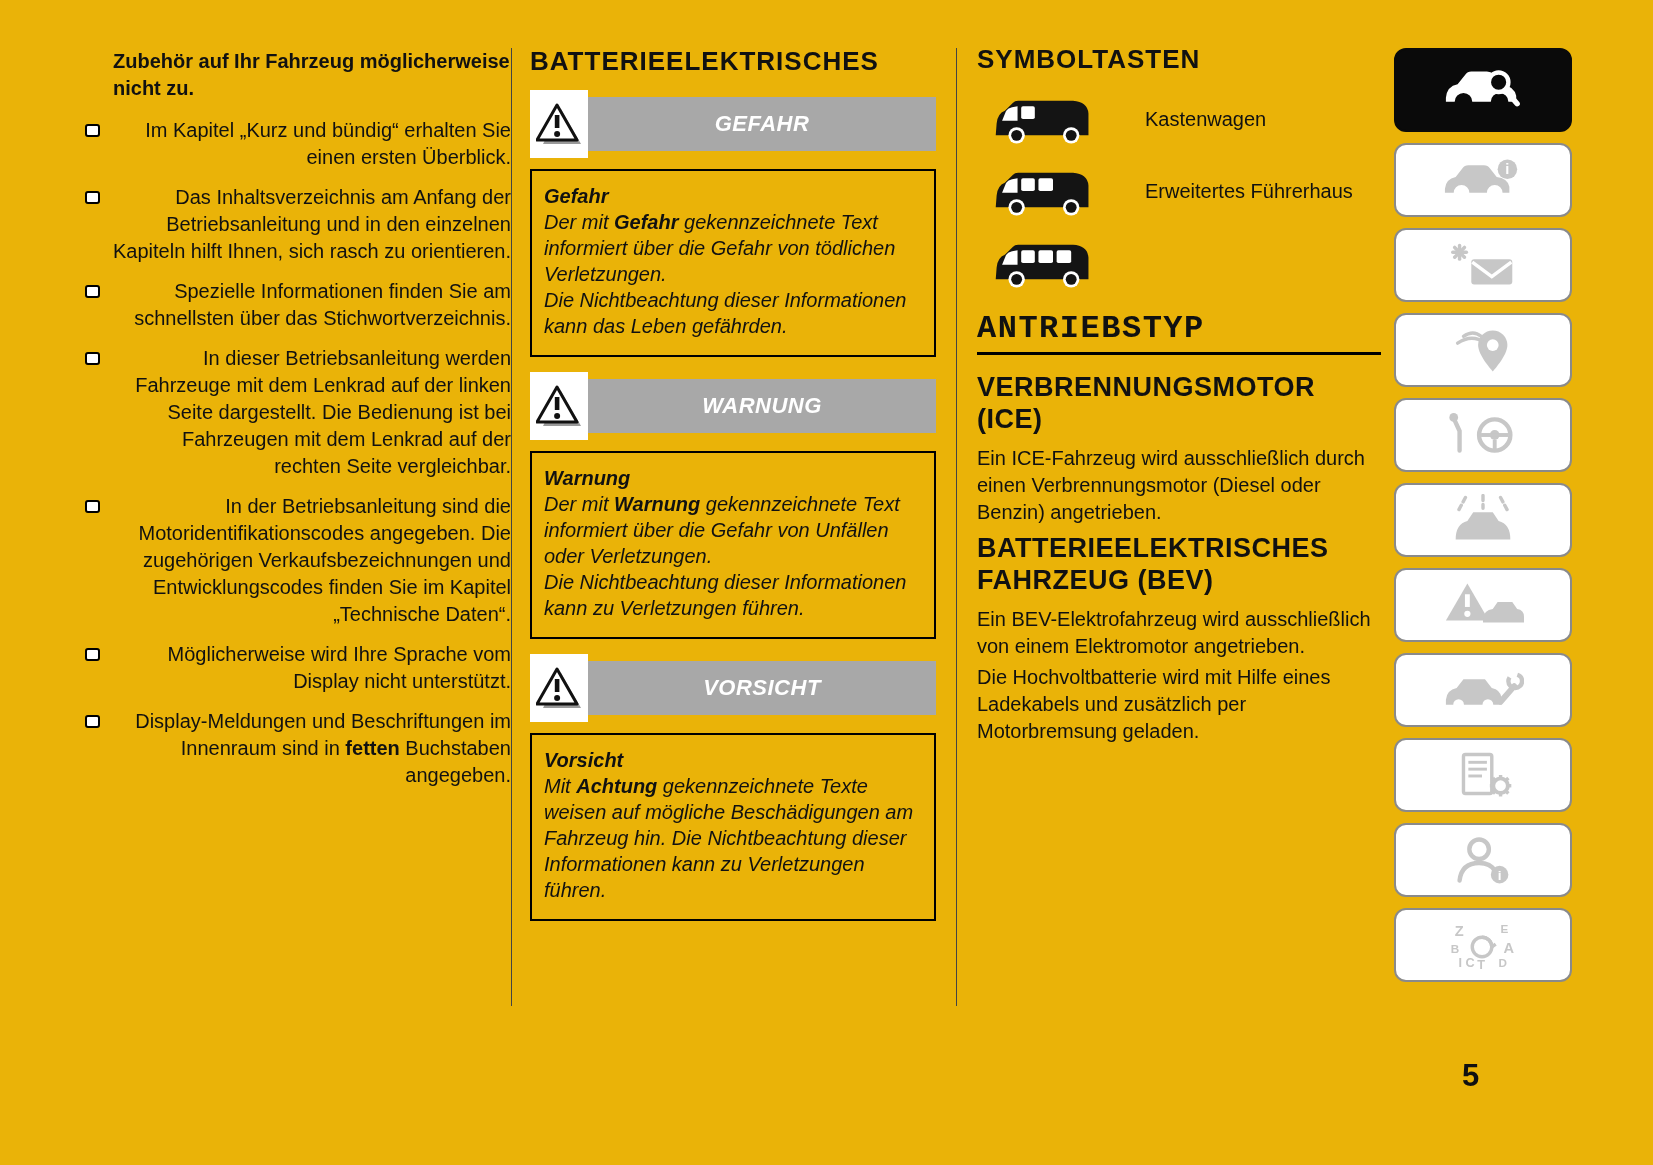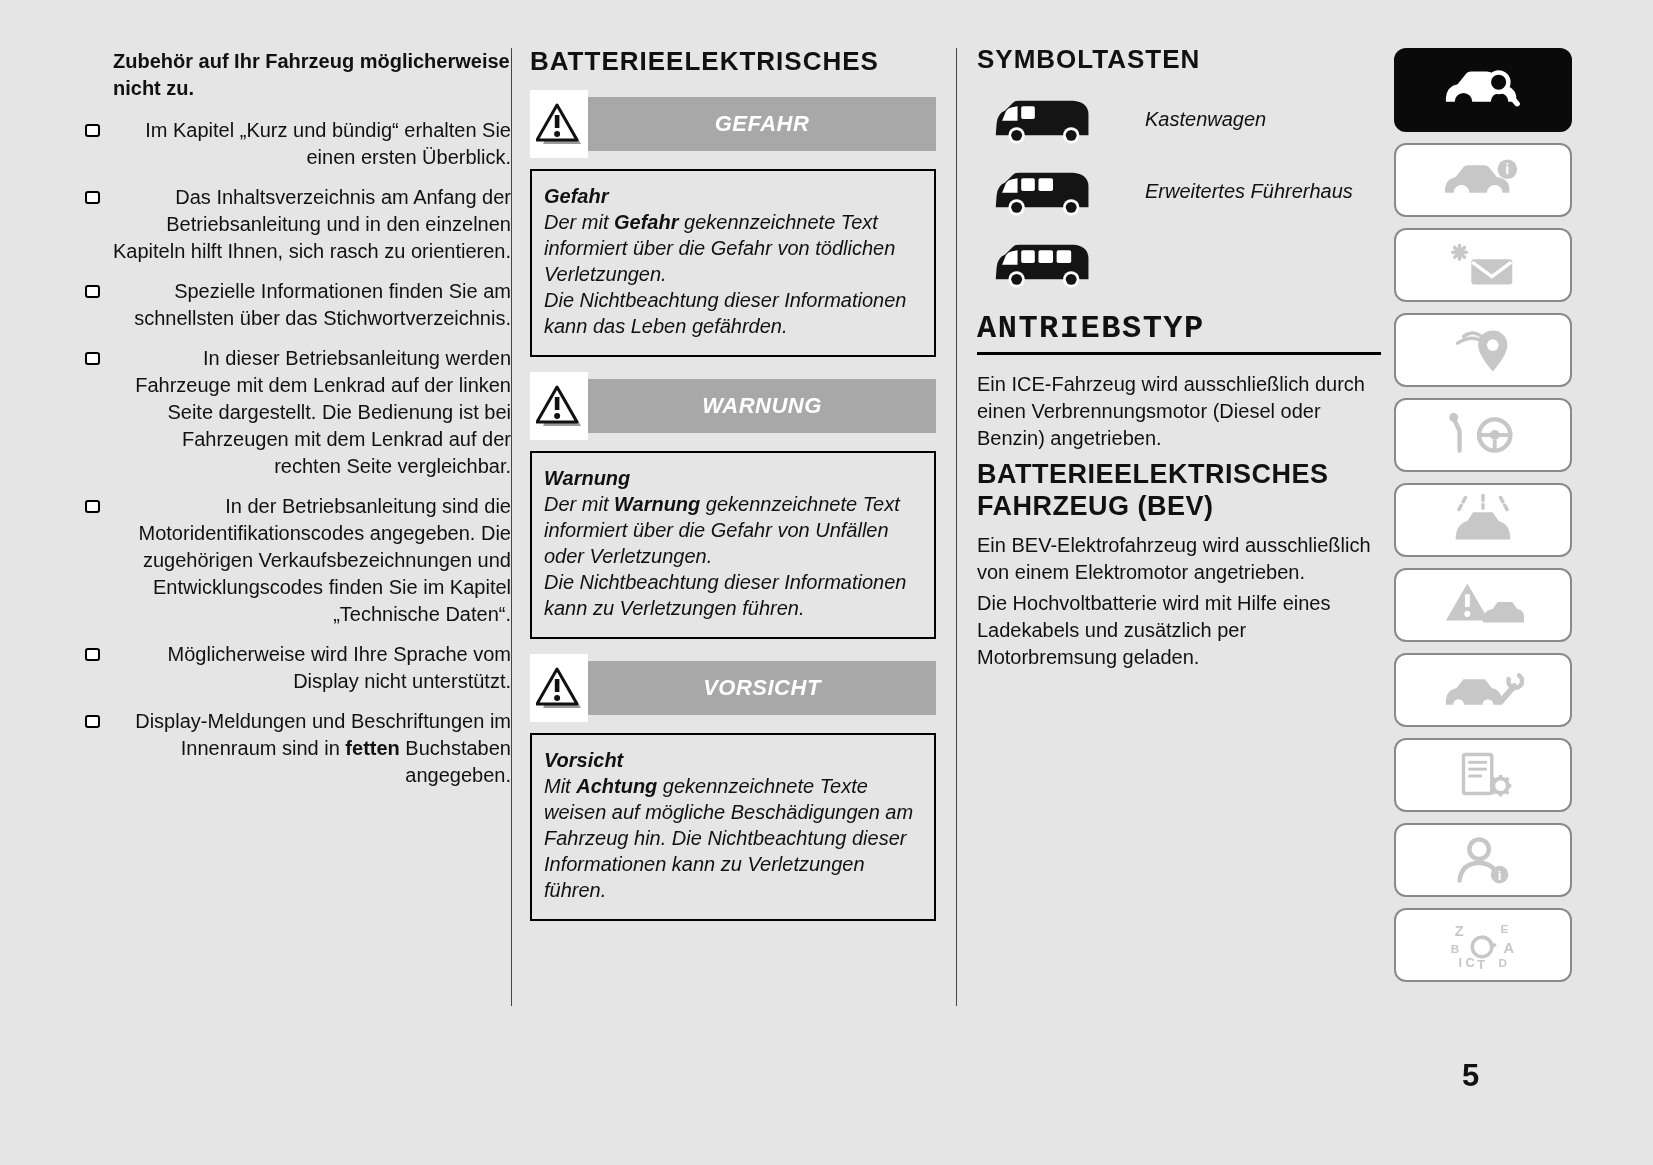--- a/index.html
+++ b/index.html
@@ -1,19 +1,19 @@
 <!DOCTYPE html>
 <html lang="de"><head>
 <meta charset="utf-8">
 <title>Betriebsanleitung – Seite 5</title>
 <style>
   * { margin:0; padding:0; box-sizing:border-box; }
   html,body { background:#fff; }
   body { font-family:"Liberation Sans", sans-serif; color:#111; }
-  .page { position:relative; width:1653px; height:1165px; background:#e5e5e5; overflow:hidden; }
+  .page { position:relative; width:1653px; height:1165px; background:#eab308; overflow:hidden; }
 
   
   .vline { position:absolute; top:48px; width:1px; height:958px; background:#444; }
   .v1 { left:511px; }
   .v2 { left:956px; }
 
   
   .col-left { position:absolute; left:85px; top:48px; width:426px; font-size:20px; line-height:27px; }
   .intro { font-weight:bold; padding-left:28px; margin-bottom:15px; }
   .bullets { list-style:none;text-align:right; }
@@ -28,21 +28,21 @@
   .banner-label { color:#fff; font-weight:bold; font-style:italic; font-size:22px; letter-spacing:0.5px; }
   .notice-box { border:2px solid #000; padding:12px 14px 16px 12px; font-style:italic; font-size:20px; line-height:26px; margin-bottom:22px; }
   .notice-title { font-weight:bold; }
   .notice-body b { font-weight:bold; }
 
   
   .col-right { position:absolute; left:977px; top:46px; width:404px; font-size:20px; line-height:27px; }
   .symbol-rows { margin-top:14px; }
   .symbol-row { display:flex; align-items:center; margin-bottom:20px; }
   .van-cell { width:168px; display:flex; justify-content:flex-start; padding-left:16px; flex:0 0 168px; }
-  .symbol-label { flex:1;font-style:italic; }
+  .symbol-label { flex:1; }
   .drivetrain-heading { font-size:32px; font-weight:bold; letter-spacing:1.5px; border-bottom:3px solid #000; padding-bottom:10px; margin-top:26px; margin-bottom:16px;font-family:Liberation Mono, monospace; }
   .sub-heading { font-size:27px; font-weight:bold; letter-spacing:0.5px; line-height:32px; margin-bottom:10px; }
   .body-par { margin-bottom:4px; }
   .mt { margin-top:6px; }
 
   
   .sidebar { position:absolute; left:1394px; top:48px; width:178px; }
   .tab { width:178px; height:74px; border:2px solid #8a8a8a; border-radius:12px; background:#fff; margin-bottom:11px; display:flex; align-items:center; justify-content:center; color:#c7c7c7; }
   .tab.active { height:84px; background:#0a0a0a; border-color:#0a0a0a; color:#fff; }
   .tab svg { display:block; }
@@ -194,20 +194,21 @@
               <circle cx="26" cy="46" r="6" fill="#141414"></circle>
             <circle cx="86" cy="46" r="9" fill="#fff"></circle>
               <circle cx="86" cy="46" r="6" fill="#141414"></circle>
           </svg>
         </span>
       </div>
     </div>
 
     <h2 class="drivetrain-heading">ANTRIEBSTYP</h2>
 
+    <h3 class="sub-heading">VERBRENNUNGSMOTOR (ICE)</h3>
     <p class="body-par">Ein ICE-Fahrzeug wird ausschließlich durch einen Verbrennungsmotor (Diesel oder Benzin) angetrieben.</p>
 
     <h3 class="sub-heading mt">BATTERIEELEKTRISCHES FAHRZEUG (BEV)</h3>
     <p class="body-par">Ein BEV-Elektrofahrzeug wird ausschließlich von einem Elektromotor angetrieben.</p>
     <p class="body-par">Die Hochvoltbatterie wird mit Hilfe eines Ladekabels und zusätzlich per Motorbremsung geladen.</p>
   </section>
 
   <nav class="sidebar">
 
     <div class="tab active">

